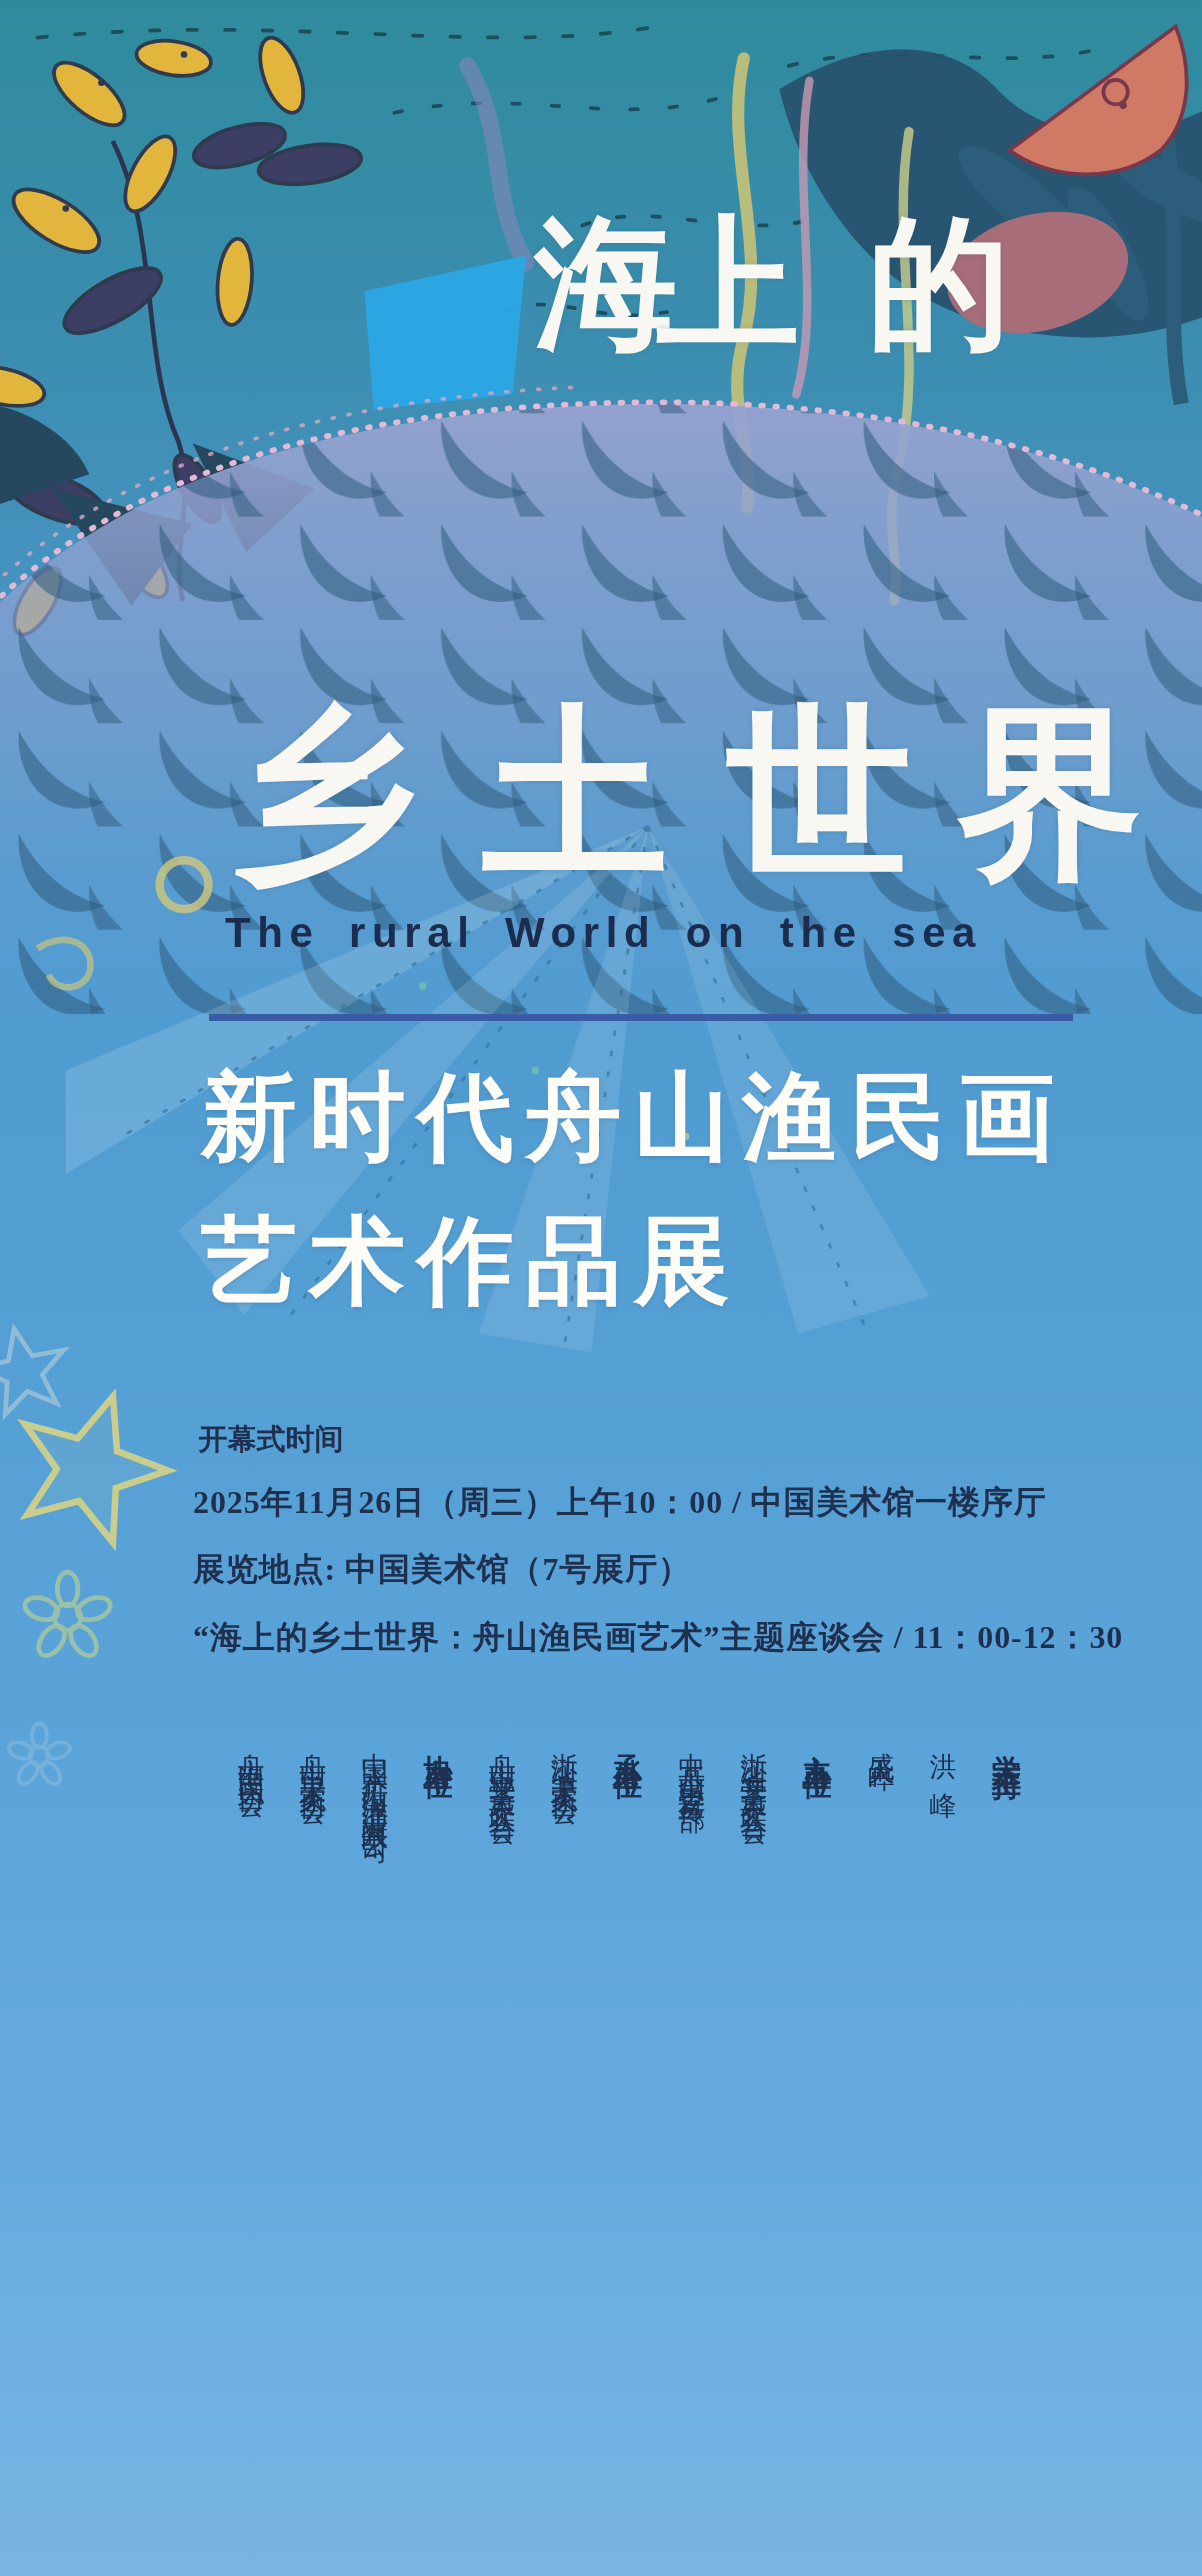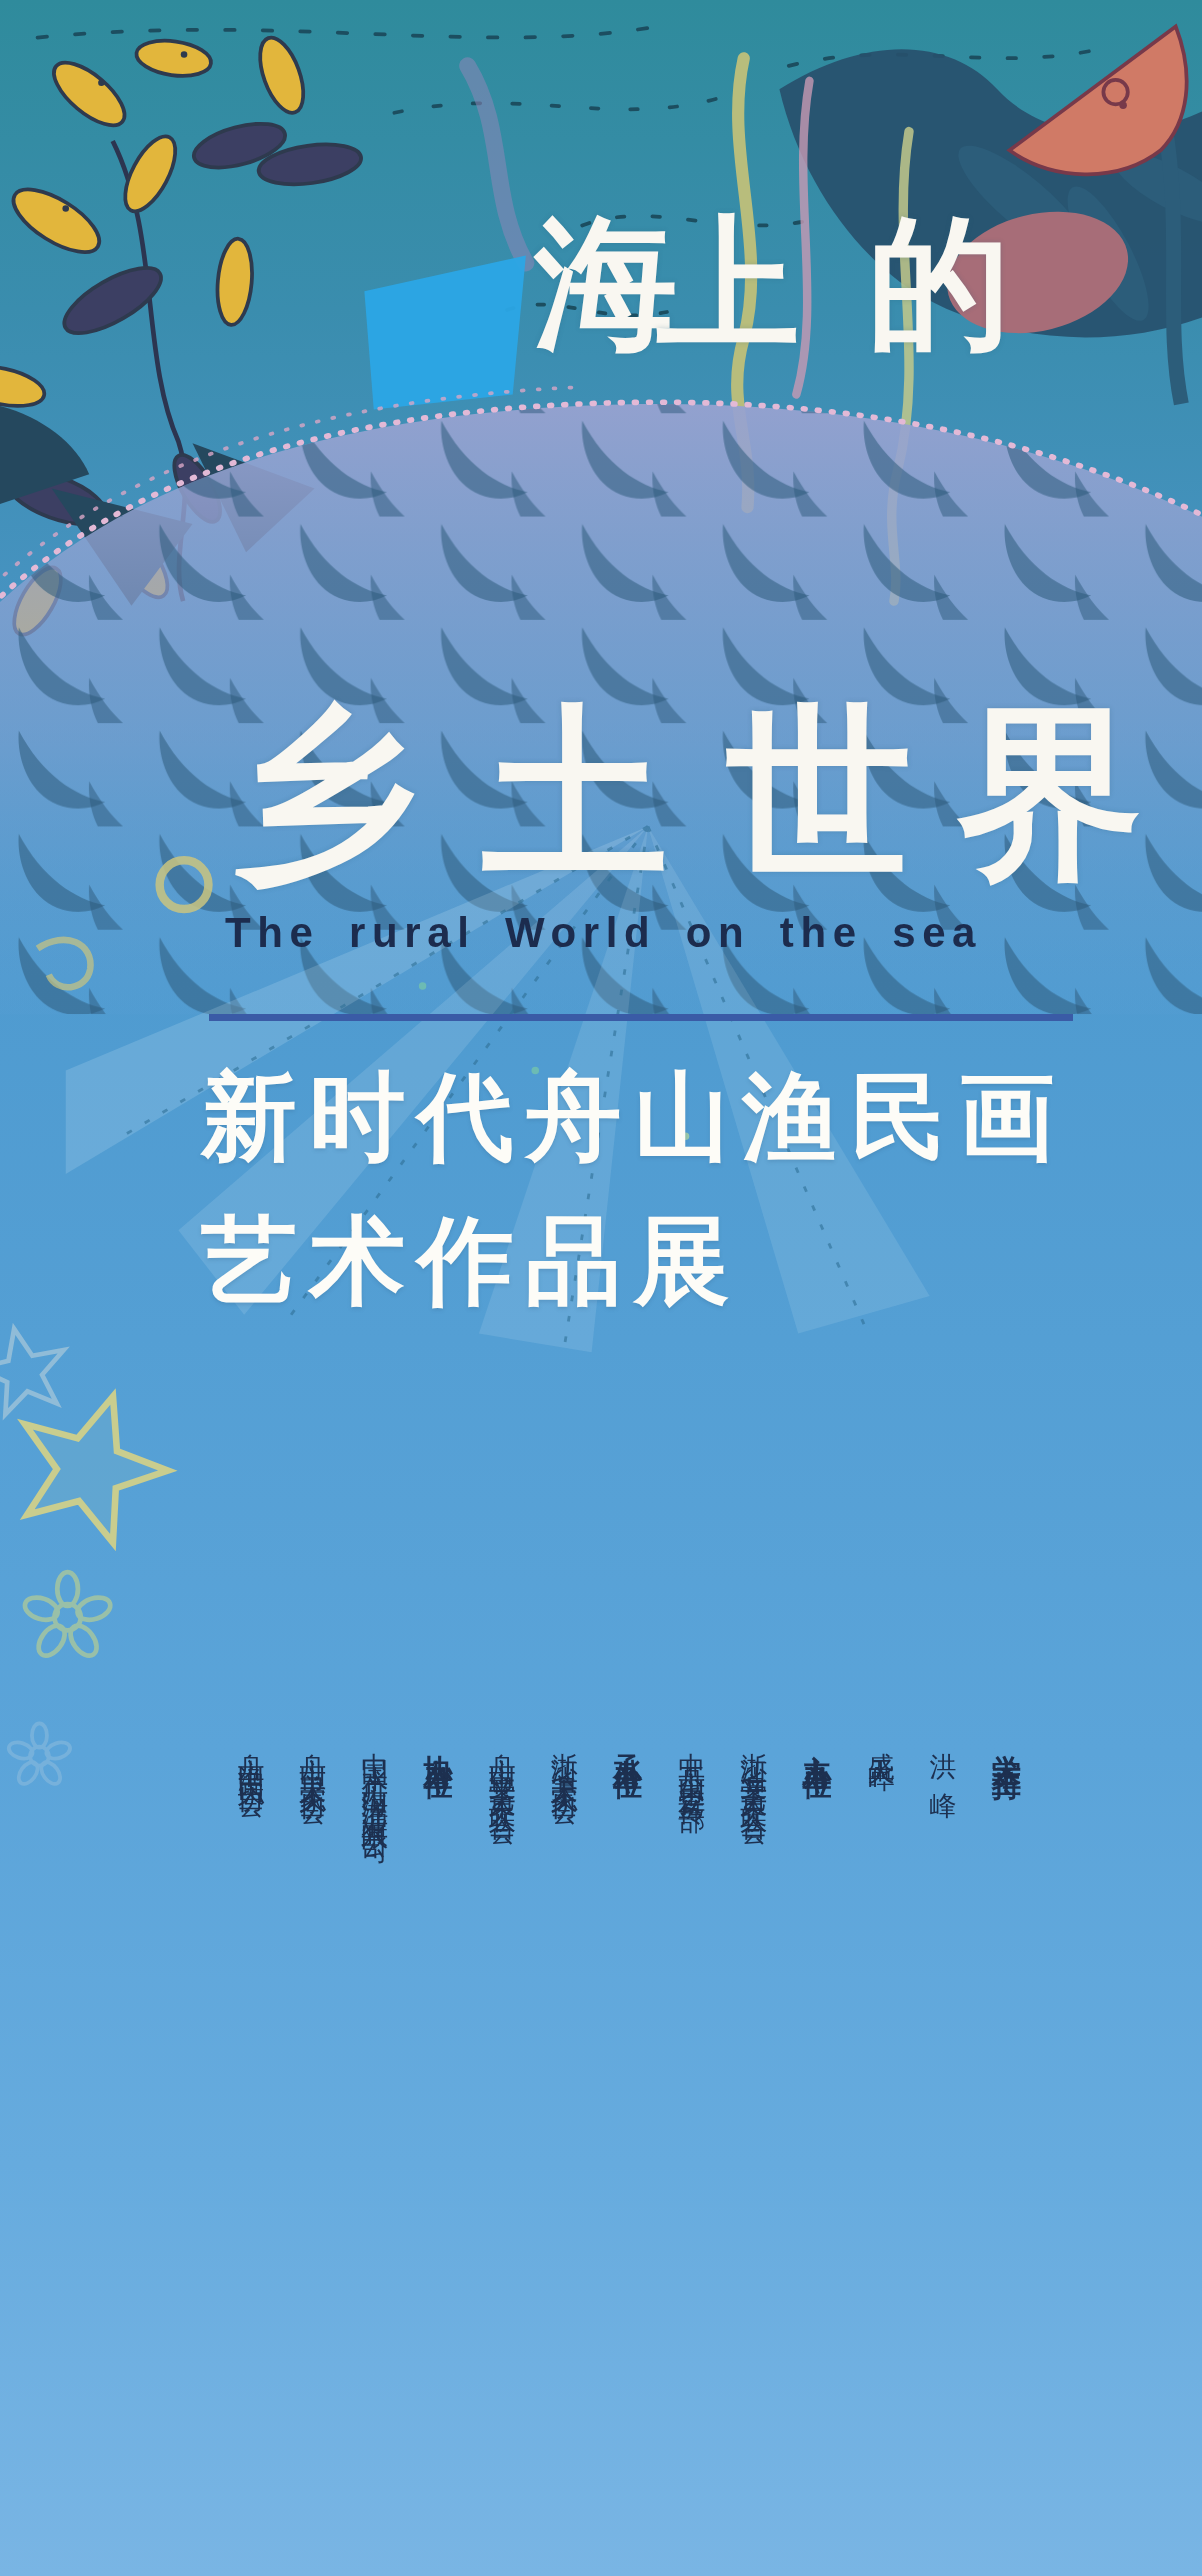--- a/index.html
+++ b/index.html
@@ -175,20 +175,26 @@
   <span class="tchar row2" style="left:575px">土</span>
   <span class="tchar row2" style="left:819px">世</span>
   <span class="tchar row2" style="left:1050px">界</span>
 
   <div class="english">The rural World on the sea</div>
   <div class="rule"></div>
 
   <div class="subtitle sub2">艺术作品展</div>
   <div class="subtitle sub1">新时代舟山渔民画</div>
 
+  <div class="info">
+    <p class="ih">开幕式时间</p>
+    <p class="il">2025年11月26日（周三）上午10：00 / 中国美术馆一楼序厅</p>
+    <p class="il">展览地点: 中国美术馆（7号展厅）</p>
+    <p class="il">“海上的乡土世界：舟山渔民画艺术”主题座谈会 / 11：00-12：30</p>
+  </div>
 
   <div class="credits">
     <div class="credit-col label">学术主持</div>
     <div class="credit-col">洪　峰</div>
     <div class="credit-col">盛天晔</div>
     <div class="credit-col label">主办单位</div>
     <div class="credit-col">浙江省文学艺术界联合会</div>
     <div class="credit-col">中共舟山市委宣传部</div>
     <div class="credit-col label">承办单位</div>
     <div class="credit-col">浙江省美术家协会</div>

